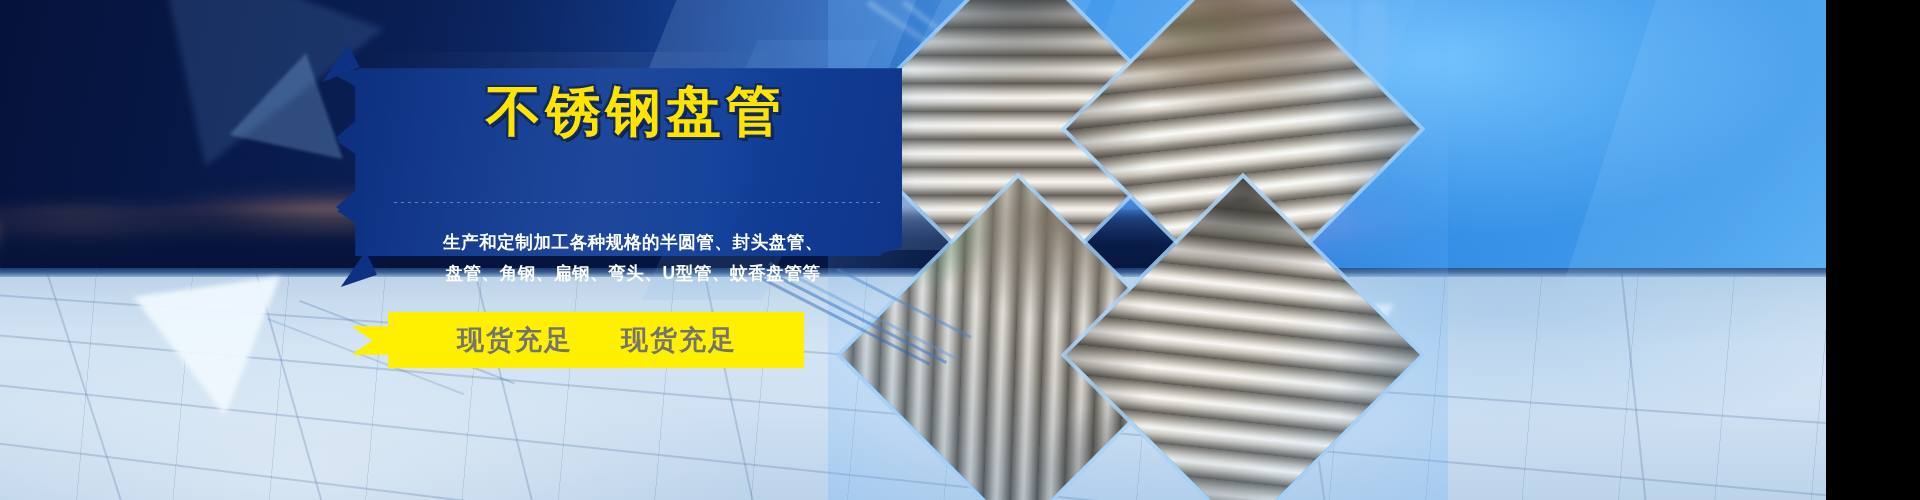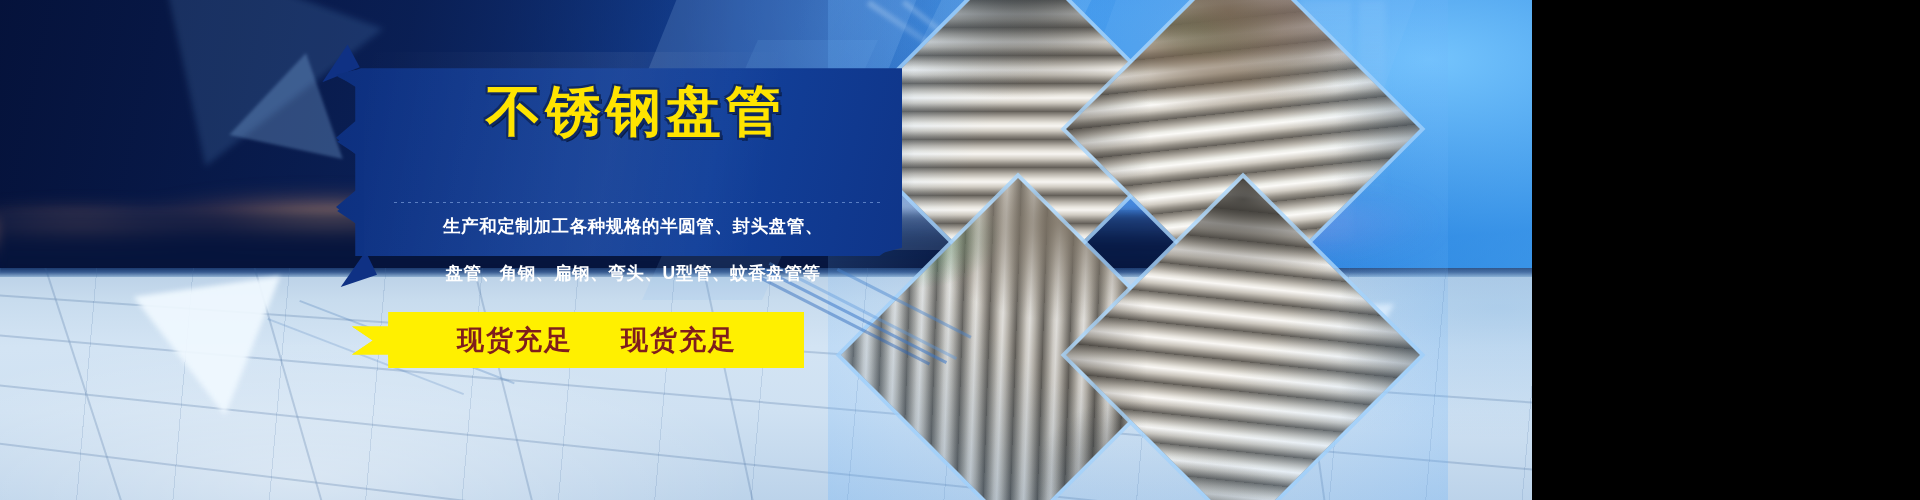--- a/index.html
+++ b/index.html
@@ -1,21 +1,21 @@
 <!DOCTYPE html>
 <html><head>
 <meta charset="utf-8">
 <title>Banner</title>
 <style>
   html,body{margin:0;padding:0;background:#000;}
   *{box-sizing:border-box;}
 
   .banner{
     position:relative;
-    width:1532px;
+    width:1826px;
     height:500px;
     overflow:hidden;
     font-family:"Liberation Sans","DejaVu Sans",sans-serif;
     background:#0b2a6b;
   }
 
   
   .bg-sky{
     position:absolute;left:0;top:0;width:1920px;height:500px;
     background:
@@ -268,39 +268,39 @@
       2px 2px 0 #102a63, -2px 2px 0 #102a63, 2px -2px 0 #102a63, -2px -2px 0 #102a63,
       3px 3px 0 rgba(8,24,60,.9);
     white-space:nowrap;
   }
   .sub{
     position:absolute;left:54px;width:486px;
     text-align:center;color:#ffffff;
     font-size:17.5px;font-weight:bold;letter-spacing:.6px;
     white-space:nowrap;
   }
-  .sub.l1{top:162px;text-align:center;}
+  .sub.l1{top:178px;text-align:center;}
   .sub.l2{top:209px;}
 
   
   .ribbon{
     position:absolute;left:352px;top:312px;width:452px;height:56px;
     background:#fff000;
     clip-path:polygon(0% 26%, 8% 26%, 8% 0%, 100% 0%, 100% 100%, 8% 100%, 8% 76%, 0% 76%, 4.6% 51%);
   }
   .ribbon-shape{
     position:absolute;left:0;top:0;width:452px;height:56px;
     background:#fff000;
     clip-path:polygon(9.2% 0%, 100% 0%, 100% 100%, 9.2% 100%, 9.2% 78%, 0% 100%, 0% 2%, 9.2% 24%);
   }
   .ribbon-text{
     position:absolute;left:0;top:0;width:452px;height:56px;
     display:flex;align-items:center;justify-content:center;
     padding-left:38px;
-    color:#7f1d1d;
+    color:#737373;
     font-size:27px;font-weight:bold;letter-spacing:2px;
     white-space:nowrap;
   }
   .ribbon-text span{display:inline-block;}
   .ribbon-gap{width:24px;display:inline-block;}
 
   
   .vh{position:absolute;width:1px;height:1px;overflow:hidden;clip:rect(0 0 0 0);white-space:nowrap;}
 </style>
 </head>

